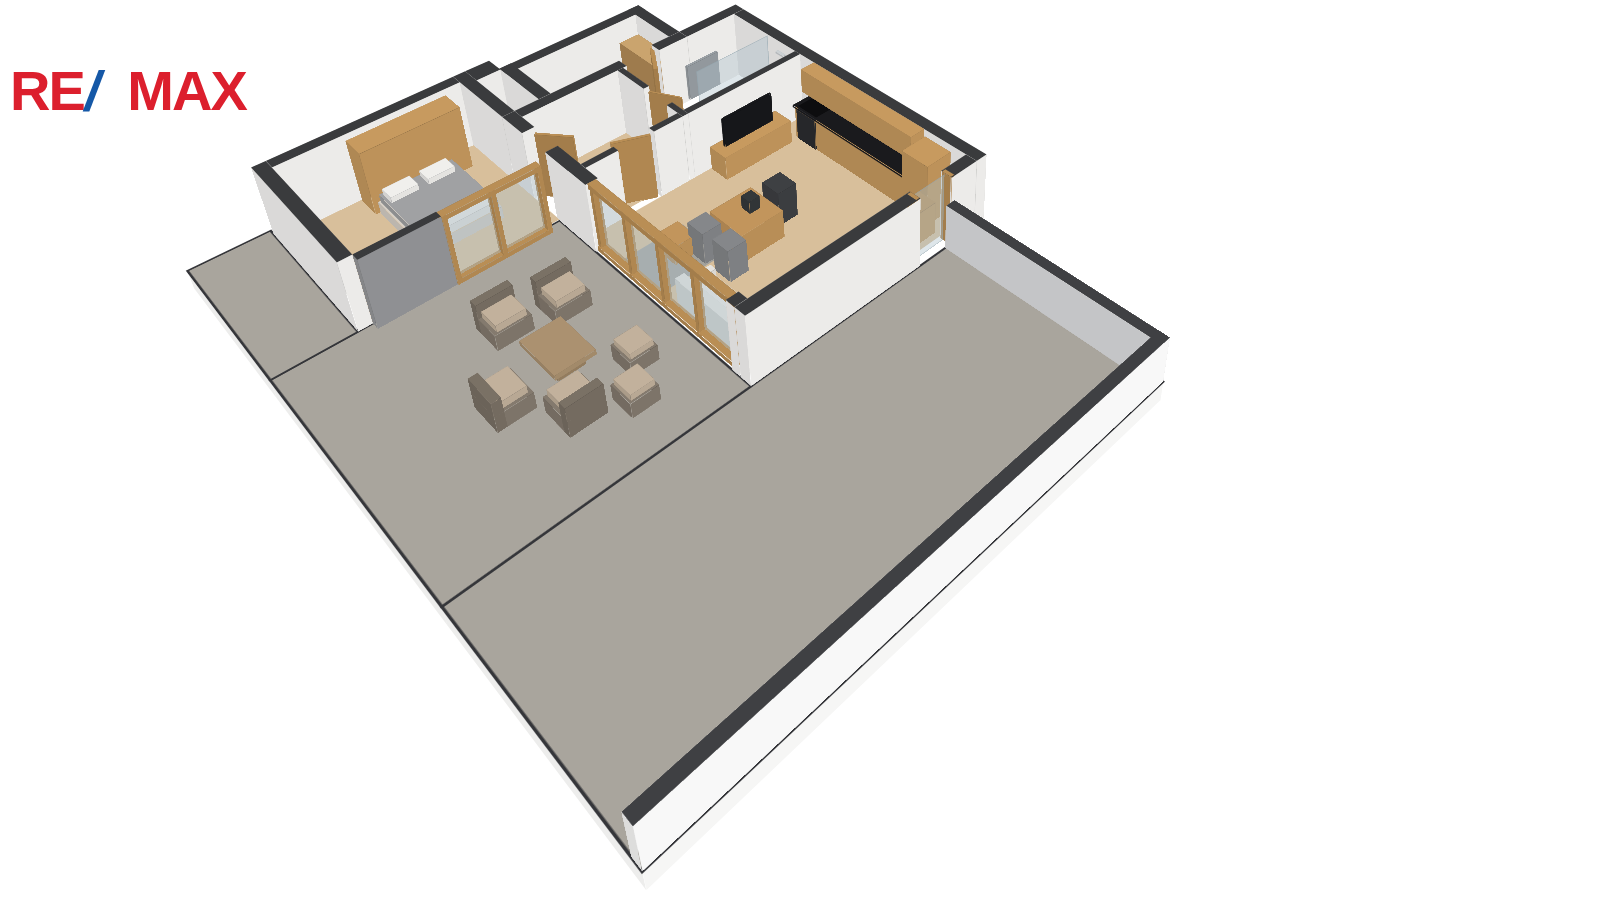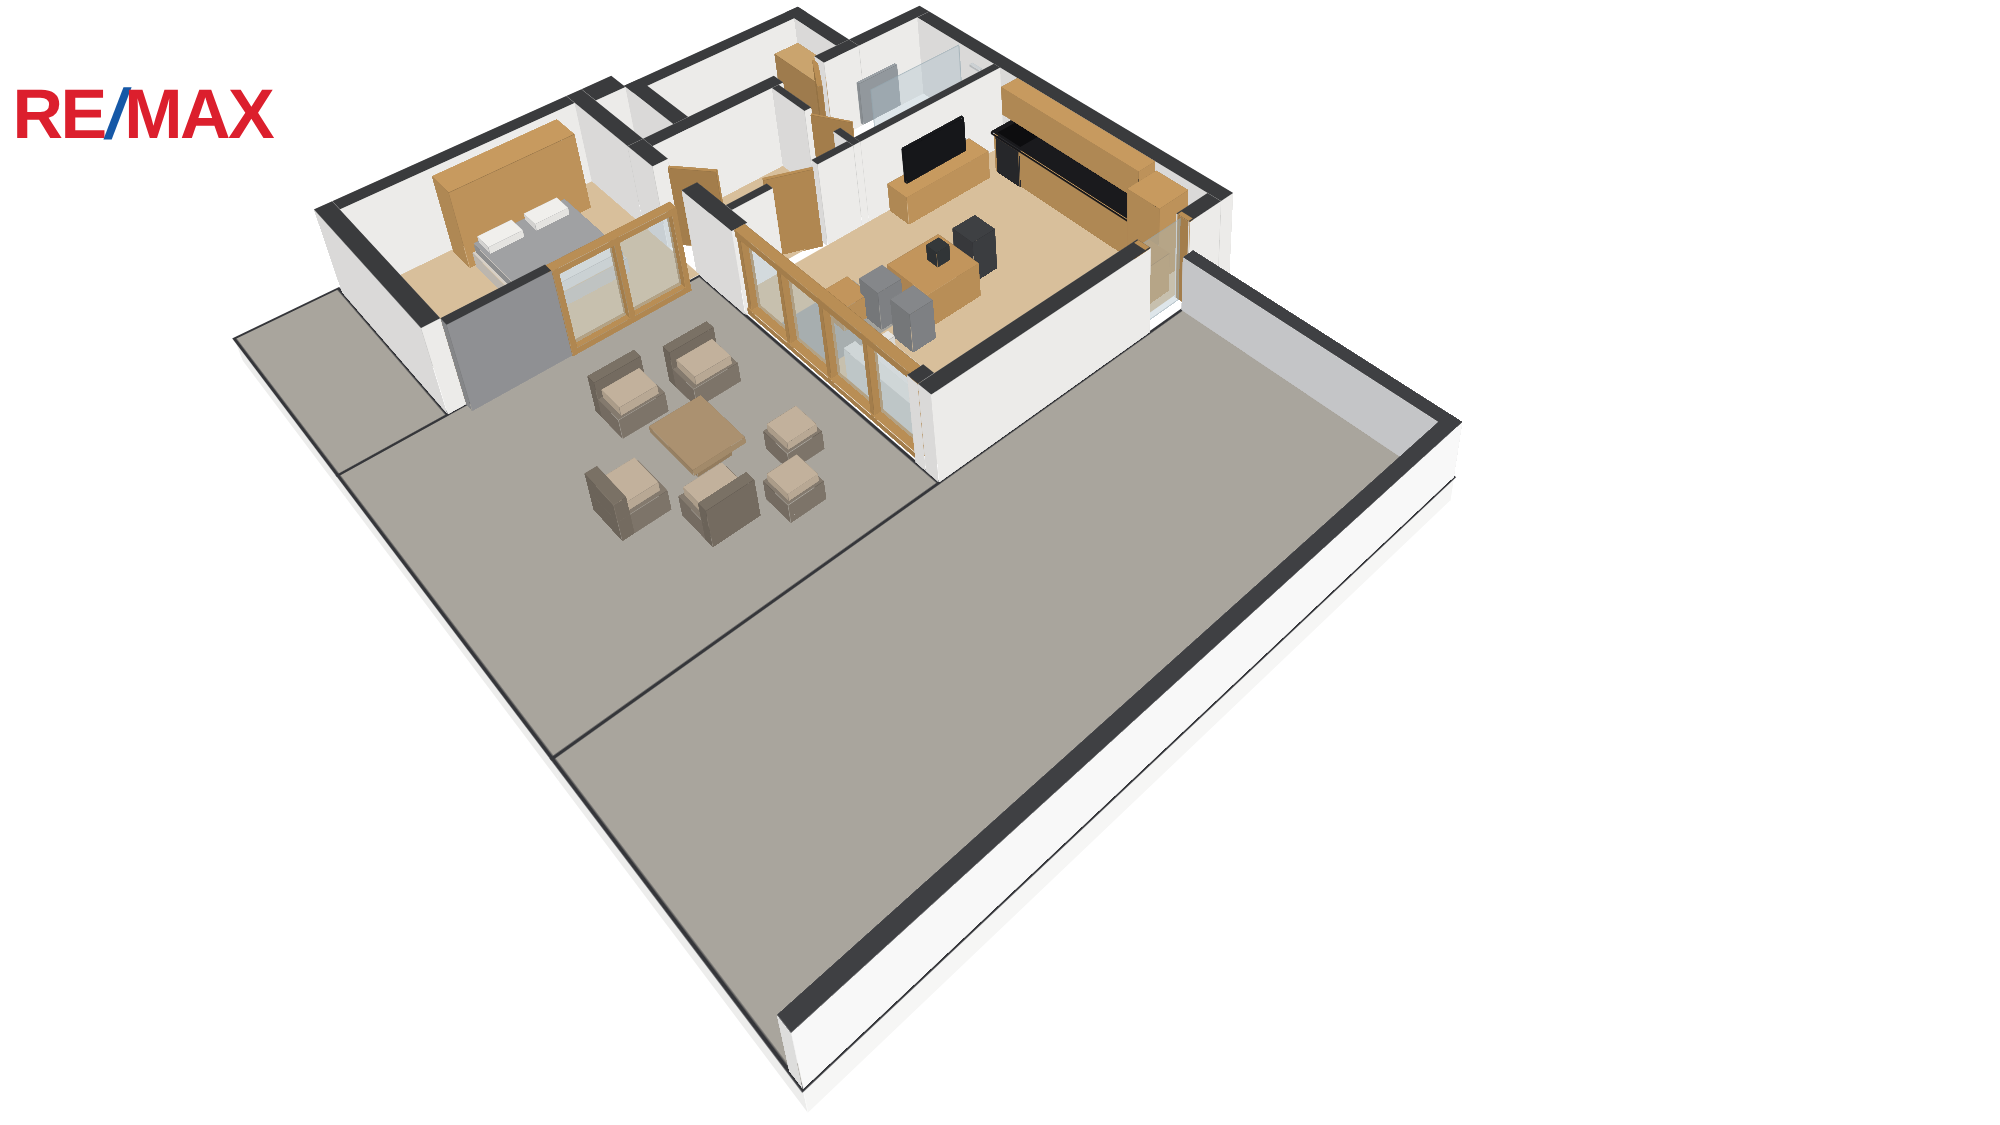--- a/index.html
+++ b/index.html
@@ -23,21 +23,21 @@
   .glassf{border:1px solid rgba(140,160,170,0.55);}
   .logo{position:absolute;left:10px;top:58px;font-weight:800;font-size:56px;
         letter-spacing:-2px;white-space:nowrap;user-select:none;}
   .logo .sl{font-style:italic;font-weight:800;padding:0 1px;}
 </style>
 </head>
 <body>
 
 <div class="stage" style="background: rgb(255, 255, 255);">
   <div class="logo">
-    <span style="color: rgb(220, 31, 45);">RE</span><span class="sl" style="color: rgb(21, 88, 167);">/</span><span style="color: rgb(220, 31, 45);">MAX</span>
+    <span style="color: rgb(220, 31, 45);">RE</span><span class="sl" style="color: rgb(21, 88, 167);">/</span><span style="color: rgb(220, 31, 45); margin-left: 28px;">MAX</span>
   </div>
   <div class="persp" style="perspective: 1300px; perspective-origin: 900px 0px;">
     <div class="scene" style="transform: translate3d(748px, 70px, 0px) rotateX(58deg) rotateZ(45deg);">
         <div class="obj" style="left: 316px; top: 38px; width: 212px; height: 466px;">
           <div class="f tiles" style="width: 212px; height: 466px; left: 0px; top: 0px; transform: translateZ(0px); background: rgb(169, 165, 157);"></div>
           <div class="f" style="width: 212px; height: 20px; left: 0px; top: 0px; transform: translateZ(-20px) rotateX(90deg); background: rgb(242, 242, 241);"></div>
           <div class="f" style="width: 212px; height: 20px; left: 0px; top: 466px; transform: translateZ(-20px) rotateX(90deg); background: rgb(237, 237, 236);"></div>
           <div class="f" style="width: 466px; height: 20px; left: 0px; top: 0px; transform: translateZ(-20px) rotateZ(90deg) rotateX(90deg); background: rgb(233, 233, 232);"></div>
           <div class="f" style="width: 466px; height: 20px; left: 212px; top: 0px; transform: translateZ(-20px) rotateZ(90deg) rotateX(90deg); background: rgb(246, 246, 245);"></div>
         </div>

